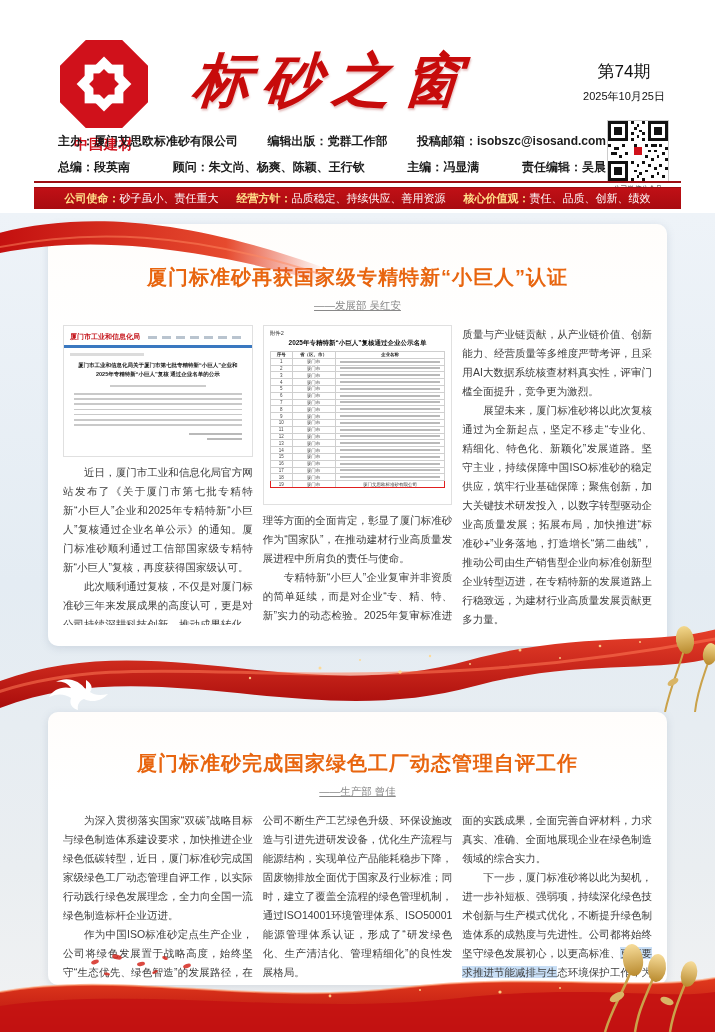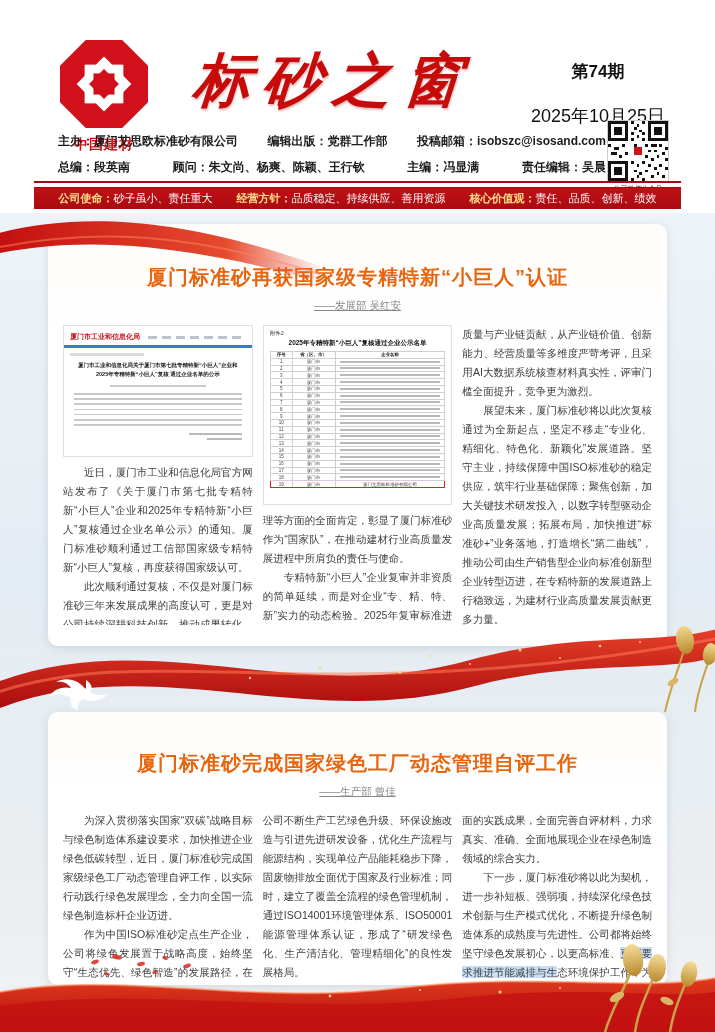--- a/index.html
+++ b/index.html
@@ -6,34 +6,34 @@
   .page{position:relative;width:715px;height:1032px;overflow:hidden;background:#fff;
         font-family:"Liberation Sans","DejaVu Sans",sans-serif;}
   
   .logo-box{position:absolute;left:56px;top:40px;width:96px;text-align:center;}
   .brand{margin-top:4px;font-size:14px;font-weight:bold;color:#d0111b;letter-spacing:1px;}
   .masthead{position:absolute;left:168px;top:42px;width:330px;text-align:center;
             font-family:"DejaVu Serif","Liberation Serif",serif;font-style:italic;font-weight:bold;
             font-size:58px;color:#c70b0b;letter-spacing:12px;transform:skewX(-4deg);
             text-shadow:1px 2px 2px rgba(150,0,0,.25);white-space:nowrap;}
   .issue-box{position:absolute;right:50px;top:60px;text-align:center;color:#111;}
-  .issue-no{font-size:17px;font-weight:bold;}
-  .issue-date{font-size:18px;margin-top:21px;}
+  .issue-no{font-size:17px;font-weight:normal;}
+  .issue-date{font-size:11px;margin-top:6px;}
   .qr-box{position:absolute;right:46px;top:120px;width:62px;text-align:center;}
   .qr-box svg{display:block;border:1px solid #ccc;background:#fff;}
   .qr-cap{font-size:7px;color:#333;margin-top:2px;white-space:nowrap;}
   .staff{position:absolute;left:58px;width:548px;display:flex;justify-content:space-between;
          font-size:12px;font-weight:bold;color:#1b1b1b;white-space:nowrap;}
   .staff.r1{top:133px;}
   .staff.r2{top:159px;}
   .double-rule{position:absolute;left:34px;right:34px;top:181px;height:4px;
                border-top:2px solid #9d0d12;border-bottom:1px solid #9d0d12;}
   .banner{position:absolute;left:34px;right:34px;top:188px;height:21px;
           background:linear-gradient(180deg,#c01016,#a90b10);display:flex;align-items:center;
-          justify-content:center;gap:24px;font-size:11px;white-space:nowrap;}
+          justify-content:center;gap:18px;font-size:11px;white-space:nowrap;}
   .banner b{color:#ffe08a;font-weight:bold;}
   .banner i{color:#fff;font-style:normal;font-family:"Liberation Serif","DejaVu Serif",serif;}
   
   .content-bg{position:absolute;left:0;right:0;top:213px;bottom:0;z-index:0;
       background:linear-gradient(180deg,#eef3f8 0%,#e4ecf3 45%,#eaeef1 80%,#f1f2f3 100%);}
   
   .card{position:absolute;left:48px;width:619px;background:linear-gradient(180deg,#fffdfb,#ffffff 30%);
         border-radius:10px;box-shadow:0 2px 8px rgba(90,110,140,.18);z-index:2;overflow:hidden;}
   .card1{top:224px;height:422px;}
   .card2{top:712px;height:273px;}

